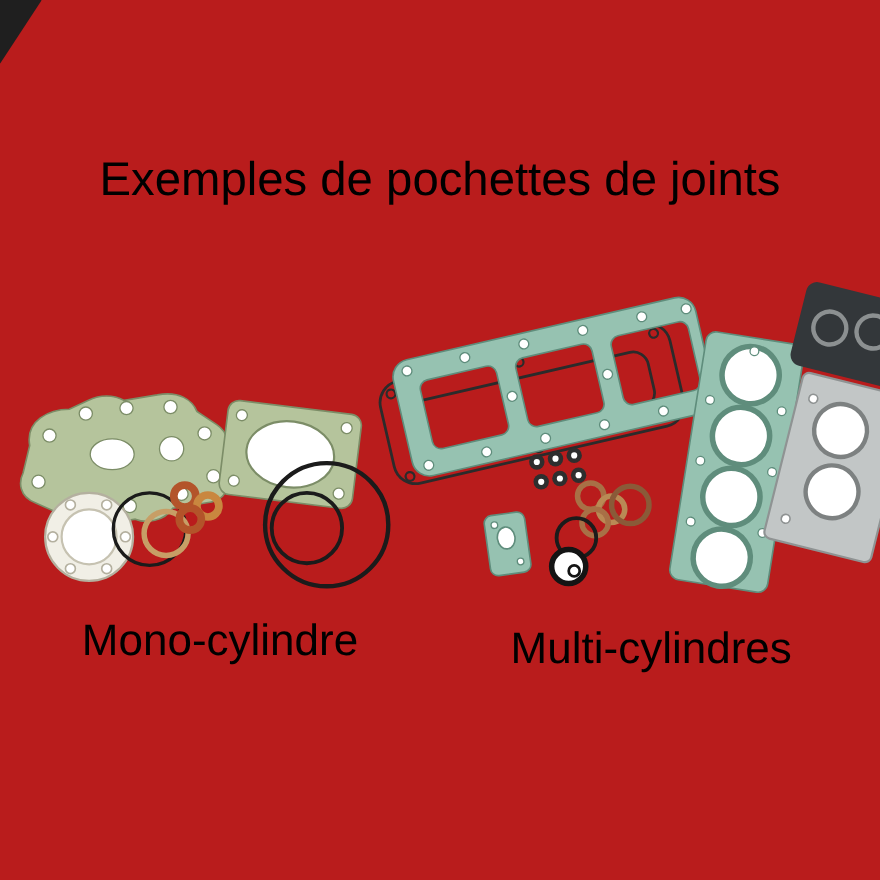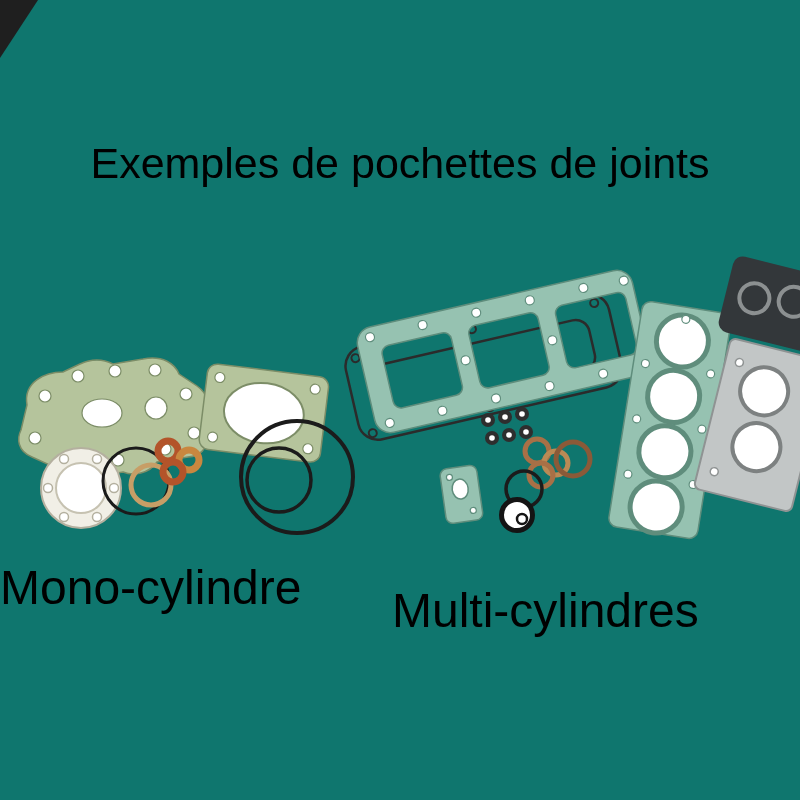--- a/index.html
+++ b/index.html
@@ -1,23 +1,23 @@
 <!DOCTYPE html>
 <html style="--text: #000000; --corner-mark: #1f1f1f; --gasket-green: #b5c49c; --gasket-green-outline: #7c8d67; --gasket-teal: #96c2b1; --gasket-teal-outline: #5f8d7c; --copper: #b3542a; --copper-light: #c9873f; --rubber-black: #1b1b1b; --metal-gray: #c2c6c6; --metal-dark: #33373a; --paper-white: #f1efe6;"><head>
 <meta charset="utf-8">
 <style>
   *{margin:0;padding:0;box-sizing:border-box}
   html,body{width:800px;height:800px}
   body{font-family:"Liberation Sans",sans-serif;background:#fff;position:relative;overflow:hidden}
-  .canvas{position:absolute;inset:0;background:#0f766e}
+  .canvas{position:absolute;inset:0;background:#b91c1c}
   .corner{position:absolute;left:0;top:0;width:38px;height:58px;background:var(--corner-mark,#1f1f1f);clip-path:polygon(0 0,100% 0,0 100%)}
   .title{position:absolute;top:138px;left:0;width:800px;text-align:center;font-size:43px;line-height:1.18;color:var(--text,#000)}
-  .label{position:absolute;font-size:48px;color:var(--text,#000);width:400px;white-space:nowrap}
+  .label{position:absolute;font-size:40px;color:var(--text,#000);text-align:center;width:400px;white-space:nowrap}
   .label-mono{left:0;top:560px}
-  .label-multi{left:392px;top:583px}
+  .label-multi{left:392px;top:568px}
   .illus{position:absolute}
   .mono{left:5px;top:350px;width:370px;height:200px}
   .multi{left:340px;top:248px;width:460px;height:300px}
 
   
   .f-green{fill:var(--gasket-green,#b5c49c);stroke:var(--gasket-green-outline,#7c8d67);stroke-width:1.5}
   .hole{fill:#fff;stroke:var(--gasket-green-outline,#7c8d67);stroke-width:1.2}
   .f-teal{fill:var(--gasket-teal,#96c2b1);stroke:var(--gasket-teal-outline,#5f8d7c);stroke-width:1.5}
   .hole-t{fill:#fff;stroke:var(--gasket-teal-outline,#5f8d7c);stroke-width:1.2}
   .bore{fill:#fff;stroke:var(--gasket-teal-outline,#5f8d7c);stroke-width:5}

